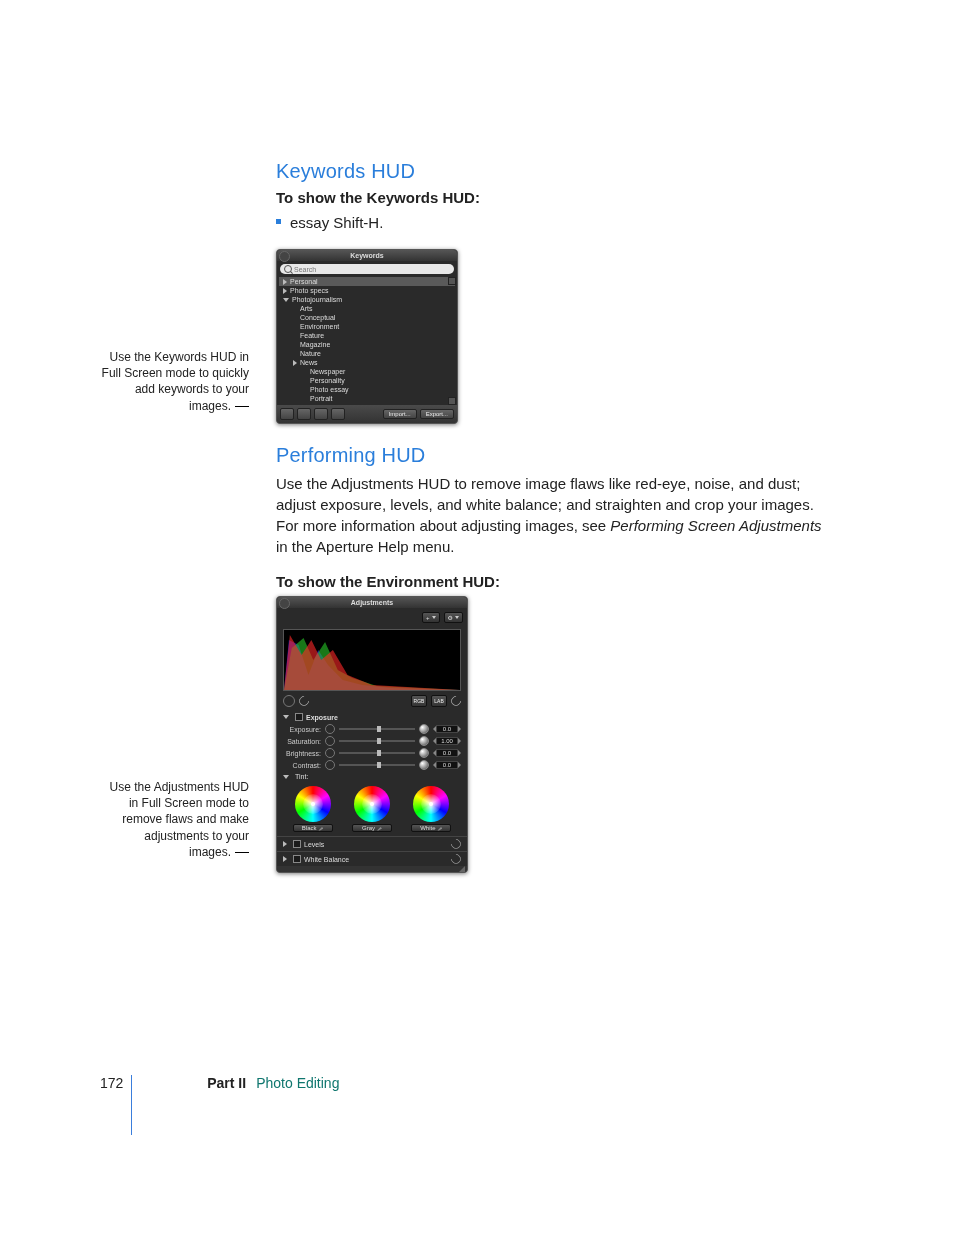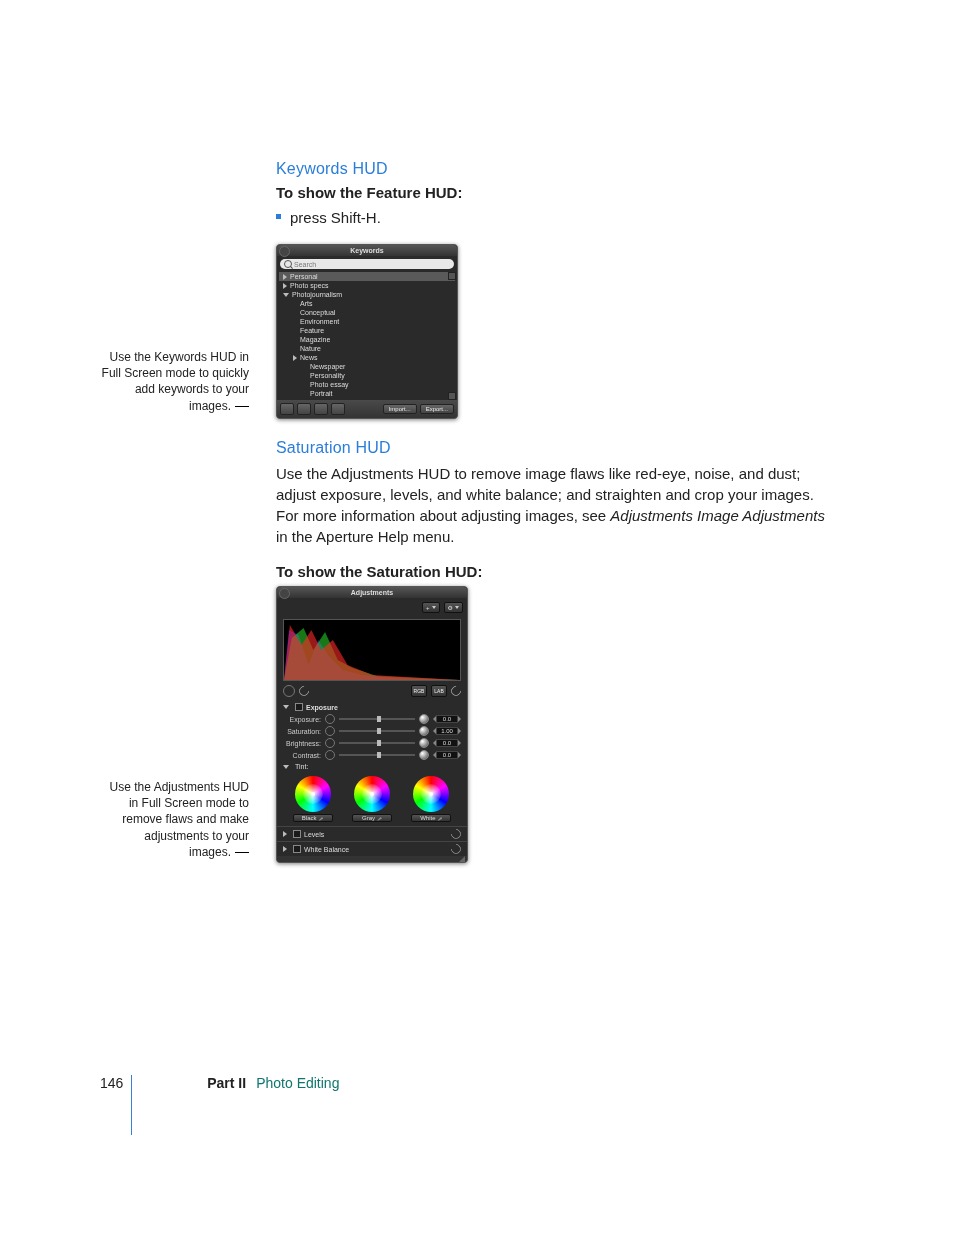--- a/index.html
+++ b/index.html
@@ -27,21 +27,21 @@
   }
   .content {
     position: absolute;
     left: 276px;
     top: 160px;
     width: 560px;
   }
   h2.section-head {
     color: #2a7edb;
     font-weight: 500;
-    font-size: 16px;
+    font-size: 20px;
     margin: 0 0 6px 0;
     letter-spacing: 0.2px;
   }
   .body-text {
     font-size: 15px;
     line-height: 1.4;
     margin: 0 0 16px 0;
   }
   .body-text .link {
     color: #8d8d8d;
@@ -352,23 +352,23 @@
   <div class="caption" style="left:99px; top:779px;">
     <span>Use the Adjustments HUD in Full Screen mode to remove flaws and make adjustments to your images.</span><span class="leader"></span>
   </div>
   <div class="caption" style="left:99px; top:349px;">
     <span>Use the Keywords HUD in Full Screen mode to quickly add keywords to your images.</span><span class="leader"></span>
   </div>
 
   <div class="content">
 
     <h2 class="section-head">Keywords HUD</h2>
-    <p class="bold-line">To show the Feature HUD:</p>
+    <p class="bold-line">To show the Keywords HUD:</p>
     <ul class="bullet">
-        <li>press Shift-H.</li>
+        <li>essay Shift-H.</li>
       </ul>
 
     <div class="hud-keywords">
       <div class="hud-title">
         <span class="hud-close"></span>
         <span>Keywords</span>
       </div>
       <div class="hud-search">
         <span class="mag"></span>
         <span>Search</span>
@@ -452,25 +452,25 @@
         <span class="sq"></span>
         <span class="sq"></span>
         <span class="sq"></span>
         <span class="spacer"></span>
         <span class="btn">Import...</span>
         <span class="btn">Export...</span>
       </div>
     </div>
 
 
-    <h2 class="section-head" style="margin-top:10px">Saturation HUD</h2>
+    <h2 class="section-head" style="margin-top:10px">Performing HUD</h2>
     <p class="body-text">
-      <span>Use the Adjustments HUD to remove image flaws like red-eye, noise, and dust; adjust exposure, levels, and white balance; and straighten and crop your images. For more information about adjusting images, see </span><em>Adjustments Image Adjustments</em><span> in the Aperture Help menu.</span>
+      <span>Use the Adjustments HUD to remove image flaws like red-eye, noise, and dust; adjust exposure, levels, and white balance; and straighten and crop your images. For more information about adjusting images, see </span><em>Performing Screen Adjustments</em><span> in the Aperture Help menu.</span>
     </p>
-    <p class="bold-line">To show the Saturation HUD:</p>
+    <p class="bold-line">To show the Environment HUD:</p>
 
     <div class="hud-adj">
       <div class="hud-title">
         <span class="hud-close"></span>
         <span>Adjustments</span>
       </div>
       <div class="adj-toprow">
         <span class="dd">+</span>
         <span class="dd">⚙</span>
       </div>
@@ -595,18 +595,18 @@
           </div>
         </div>
       <div class="resize-corner">
           <span class="grip"></span>
         </div>
     </div>
 
   </div>
 
   <div class="footer">
-    <span class="pnum">146</span>
+    <span class="pnum">172</span>
     <span class="part"><b>Part II</b><span class="chap">Photo Editing</span></span>
   </div>
   <div class="left-rule"></div>
 
 </div>
 
 </body></html>

